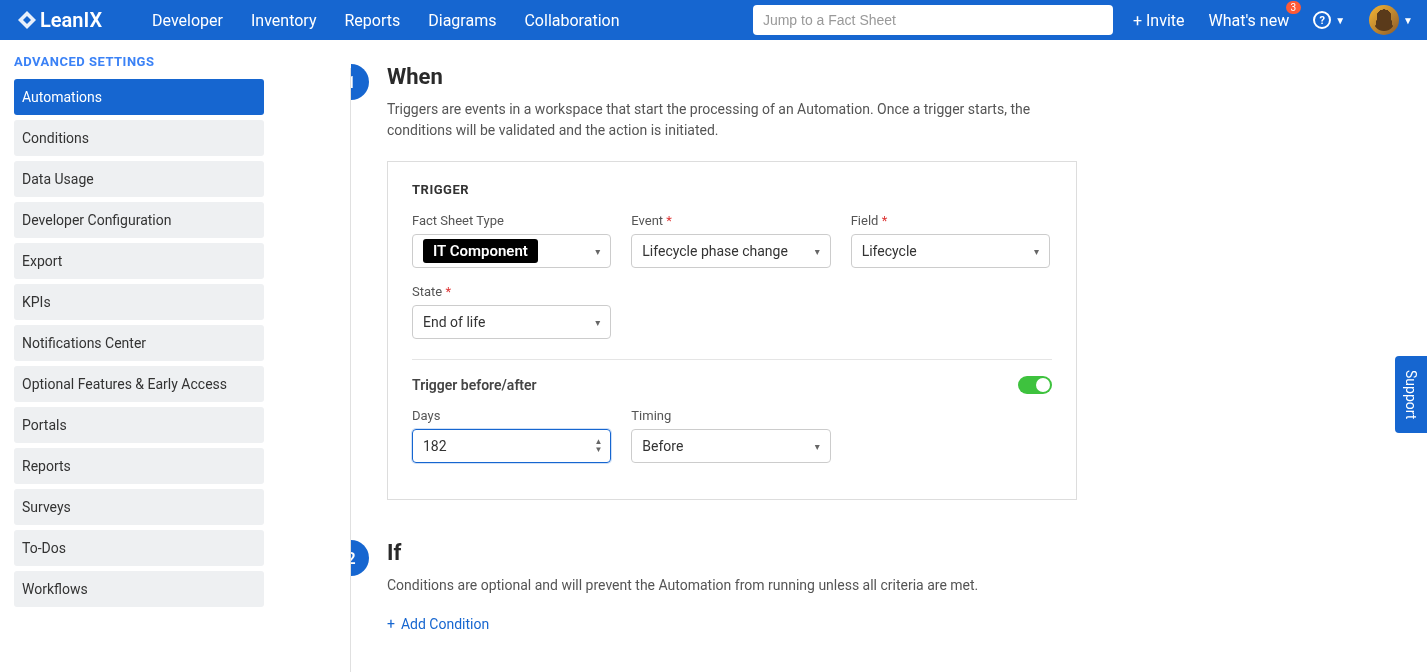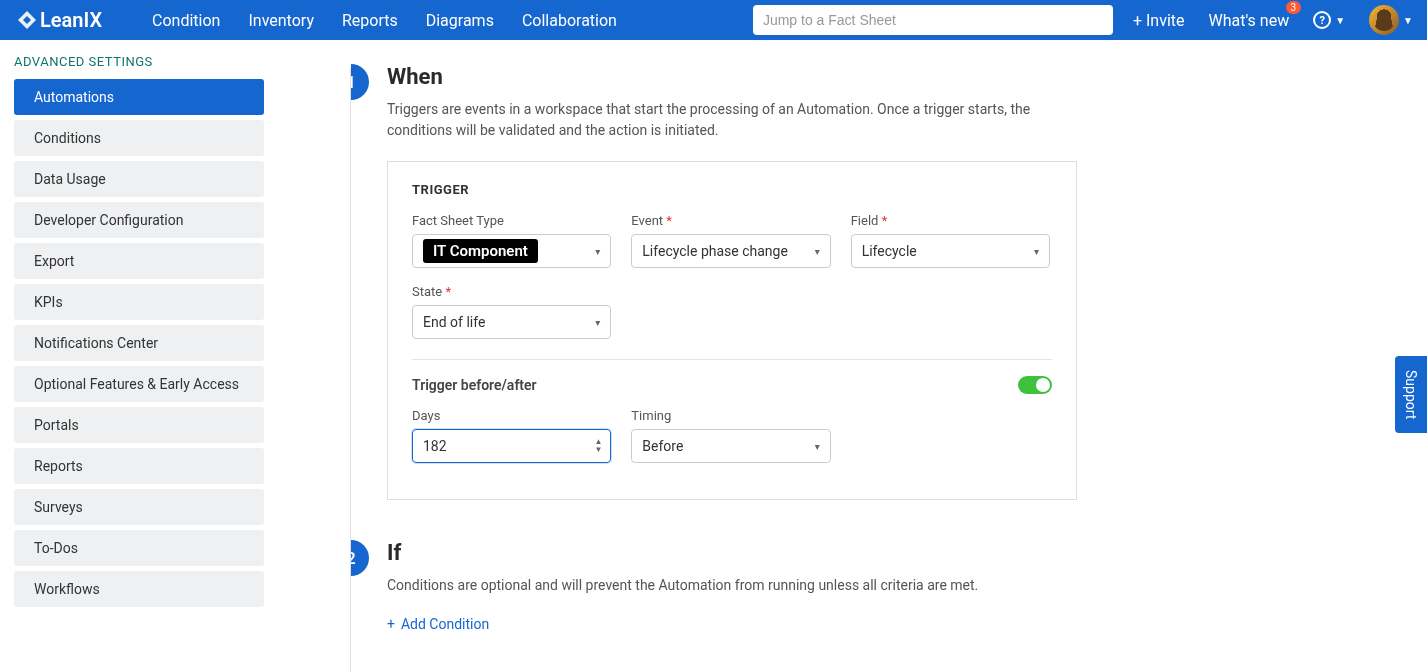--- a/index.html
+++ b/index.html
@@ -20,22 +20,22 @@
   .badge { position: absolute; top: -10px; right: -12px; background: #ff5a36; color: #fff; font-size: 10px; border-radius: 8px; padding: 1px 5px; }
   .help-icon { width: 18px; height: 18px; border: 2px solid #fff; border-radius: 50%; display: flex; align-items: center; justify-content: center; font-size: 11px; font-weight: bold; }
   .caret { font-size: 10px; margin-left: 4px; }
   .avatar { width: 30px; height: 30px; border-radius: 50%; background: linear-gradient(135deg,#f7b733,#8b5a2b); display:flex; align-items:center; justify-content:center; overflow:hidden; }
   .avatar-inner { width: 22px; height: 22px; border-radius: 50%; background: radial-gradient(circle at 50% 35%, #5a3a1a 0 40%, transparent 41%), radial-gradient(ellipse at 50% 85%, #5a3a1a 0 55%, transparent 56%); }
   
   
   .layout { display: flex; height: calc(672px - 40px); }
   .sidebar { width: 278px; padding: 14px; overflow-y: auto; flex-shrink: 0; }
   .sidebar-search { width: 100%; height: 32px; border: 1px solid #ccc; border-radius: 4px; padding: 0 10px; font-size: 14px; margin-bottom: 20px; }
-  .sidebar-heading { font-size: 13px; font-weight: 400; letter-spacing: 0.5px; color: #0f766e; margin-bottom: 10px; }
-  .sb-item { background: #eef0f2; padding: 10px 20px; border-radius: 3px; margin-bottom: 5px; cursor: pointer; color: #333; font-size: 14px; }
+  .sidebar-heading { font-size: 13px; font-weight: 700; letter-spacing: 0.5px; color: #3b82f6; margin-bottom: 10px; }
+  .sb-item { background: #eef0f2; padding: 10px 8px; border-radius: 3px; margin-bottom: 5px; cursor: pointer; color: #333; font-size: 14px; }
   .sb-item.active { background: #1666d0; color: #fff; }
   
   .vline { width: 1px; background: #e0e0e0; margin-left: 72px; margin-top: 28px; }
   
   .main { flex: 1; padding: 24px 60px 24px 0; overflow-y: auto; position: relative; }
   .step { position: relative; margin-bottom: 40px; }
   .step-num { position: absolute; left: -18px; top: 0; width: 36px; height: 36px; border-radius: 50%; background: #1666d0; color: #fff; display: flex; align-items: center; justify-content: center; font-weight: 600; font-size: 16px; }
   .step-content { margin-left: 36px; }
   .step-title { font-size: 22px; font-weight: 700; color: #2a2a2a; margin-bottom: 10px; }
   .step-desc { color: #555; line-height: 1.5; max-width: 680px; margin-bottom: 20px; }
@@ -70,21 +70,21 @@
   <div class="logo">
     <span class="logo-icon">
       <svg viewBox="0 0 26 26">
           <path d="M4 13 L13 4 L22 13 L13 22 Z" fill="#fff" opacity="0.9"></path>
           <path d="M9 13 L13 9 L17 13 L13 17 Z" fill="#1666d0"></path>
         </svg>
     </span>
     <span>LeanIX</span>
   </div>
   <div class="nav-links">
-    <span class="nav-link">Condition</span>
+    <span class="nav-link">Developer</span>
     <span class="nav-link">Inventory</span>
     <span class="nav-link">Reports</span>
     <span class="nav-link">Diagrams</span>
     <span class="nav-link">Collaboration</span>
   </div>
   <div class="spacer"></div>
   <input class="search-fact" placeholder="Jump to a Fact Sheet" style="">
   <div class="right-links">
     <span class="right-link">+ Invite</span>
     <span class="right-link">

